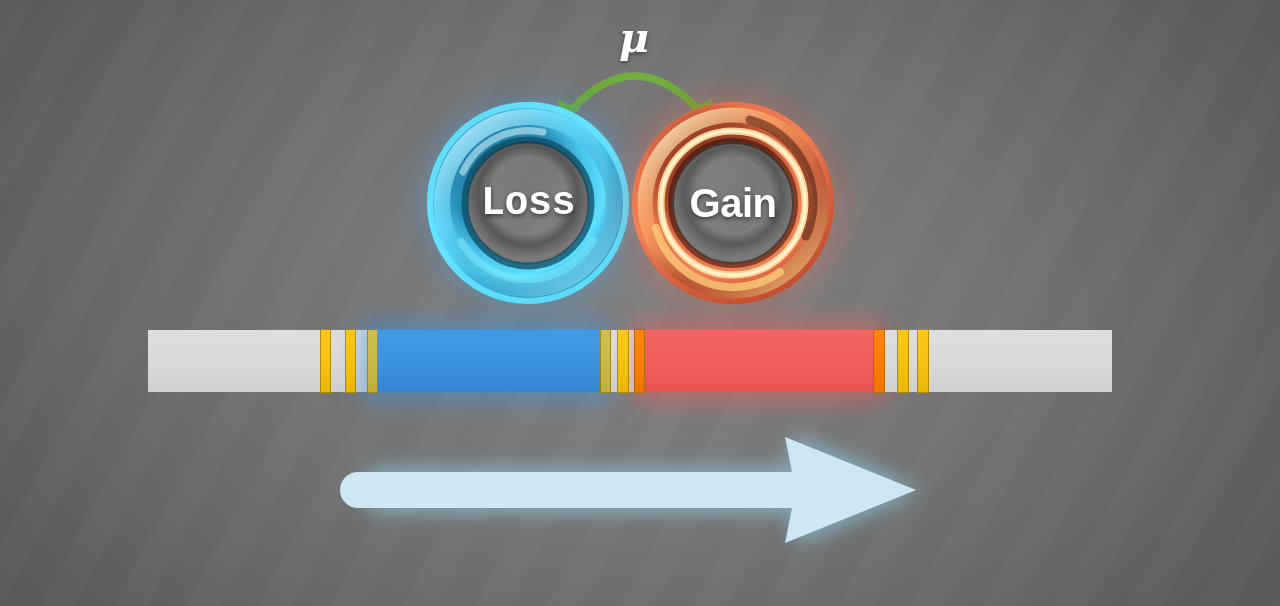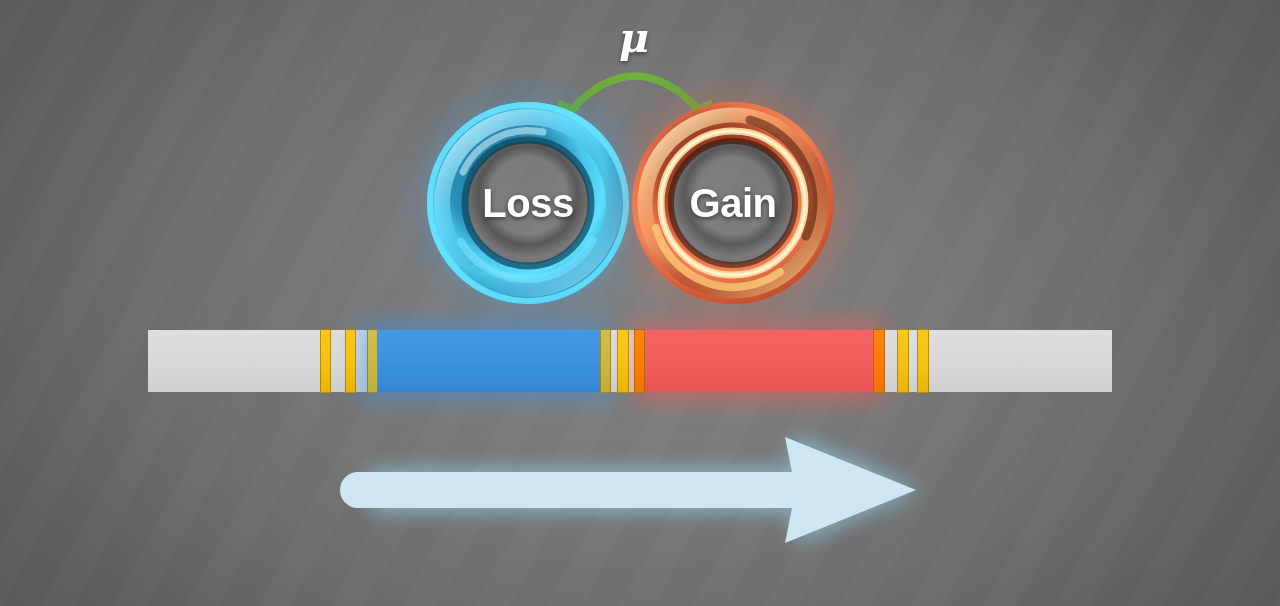--- a/index.html
+++ b/index.html
@@ -64,21 +64,21 @@
     width: 190px;
     height: 76px;
   }
 
   
   .ring-wrap {
     position: absolute;
     width: 206px;
     height: 206px;
   }
-  #loss-ring-wrap { left: 425px; top: 100px; }
+  #loss-ring-wrap { left: 425px; top: 100px; font-family: Liberation Mono, monospace; }
   #gain-ring-wrap { left: 630px; top: 100px; text-align: center; }
 
   
   .ring-glow {
     position: absolute;
     left: -32px; top: -32px;
     width: 270px; height: 270px;
     border-radius: 50%;
     pointer-events: none;
   }

